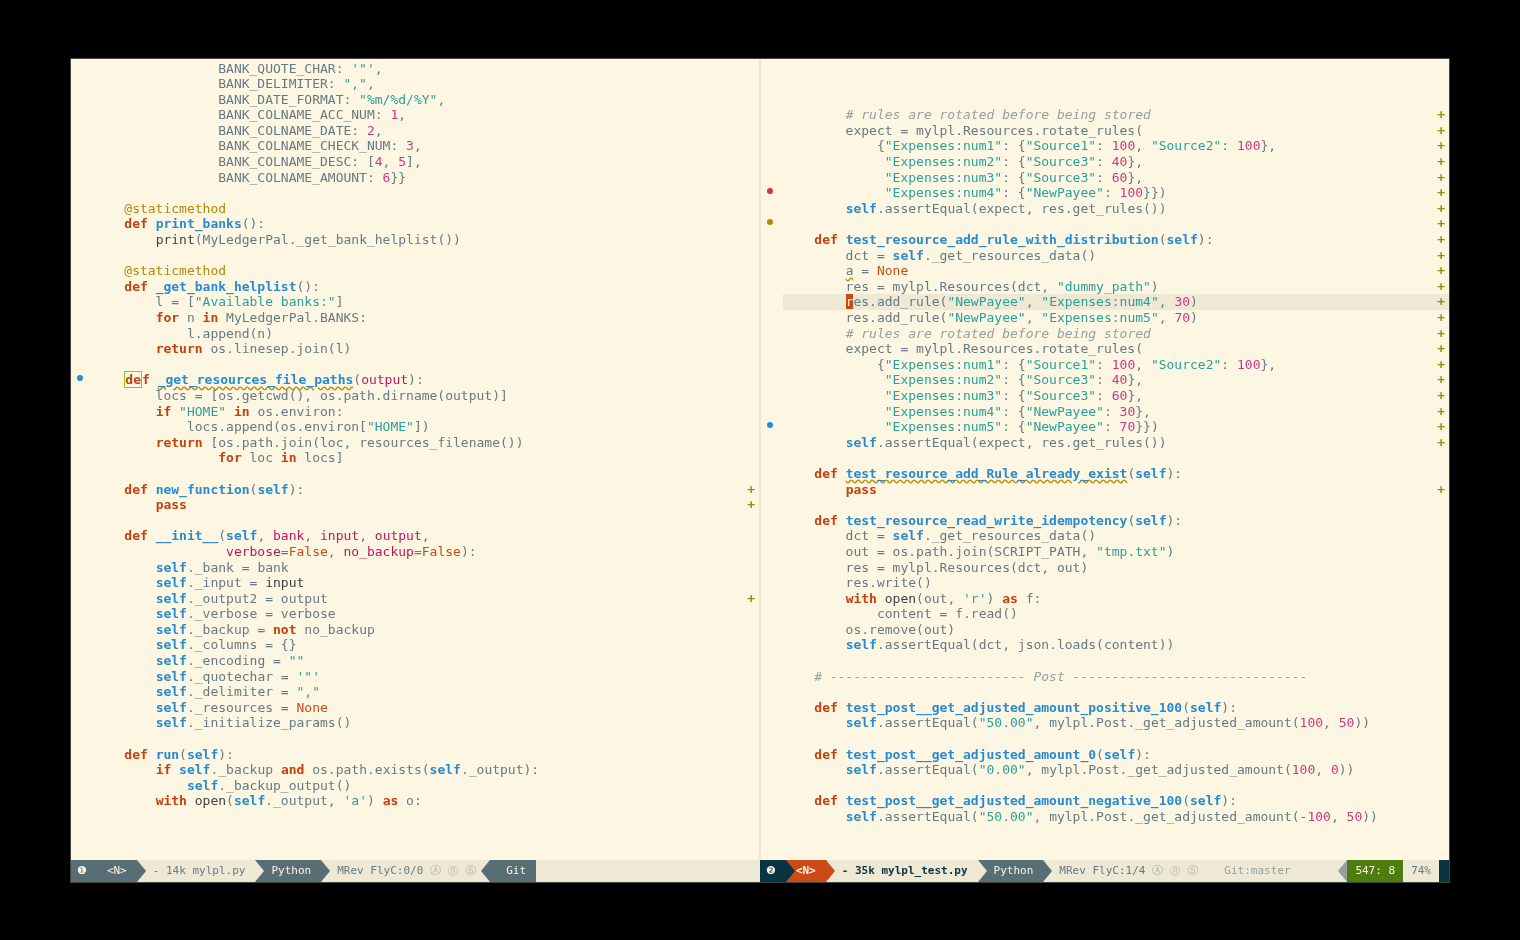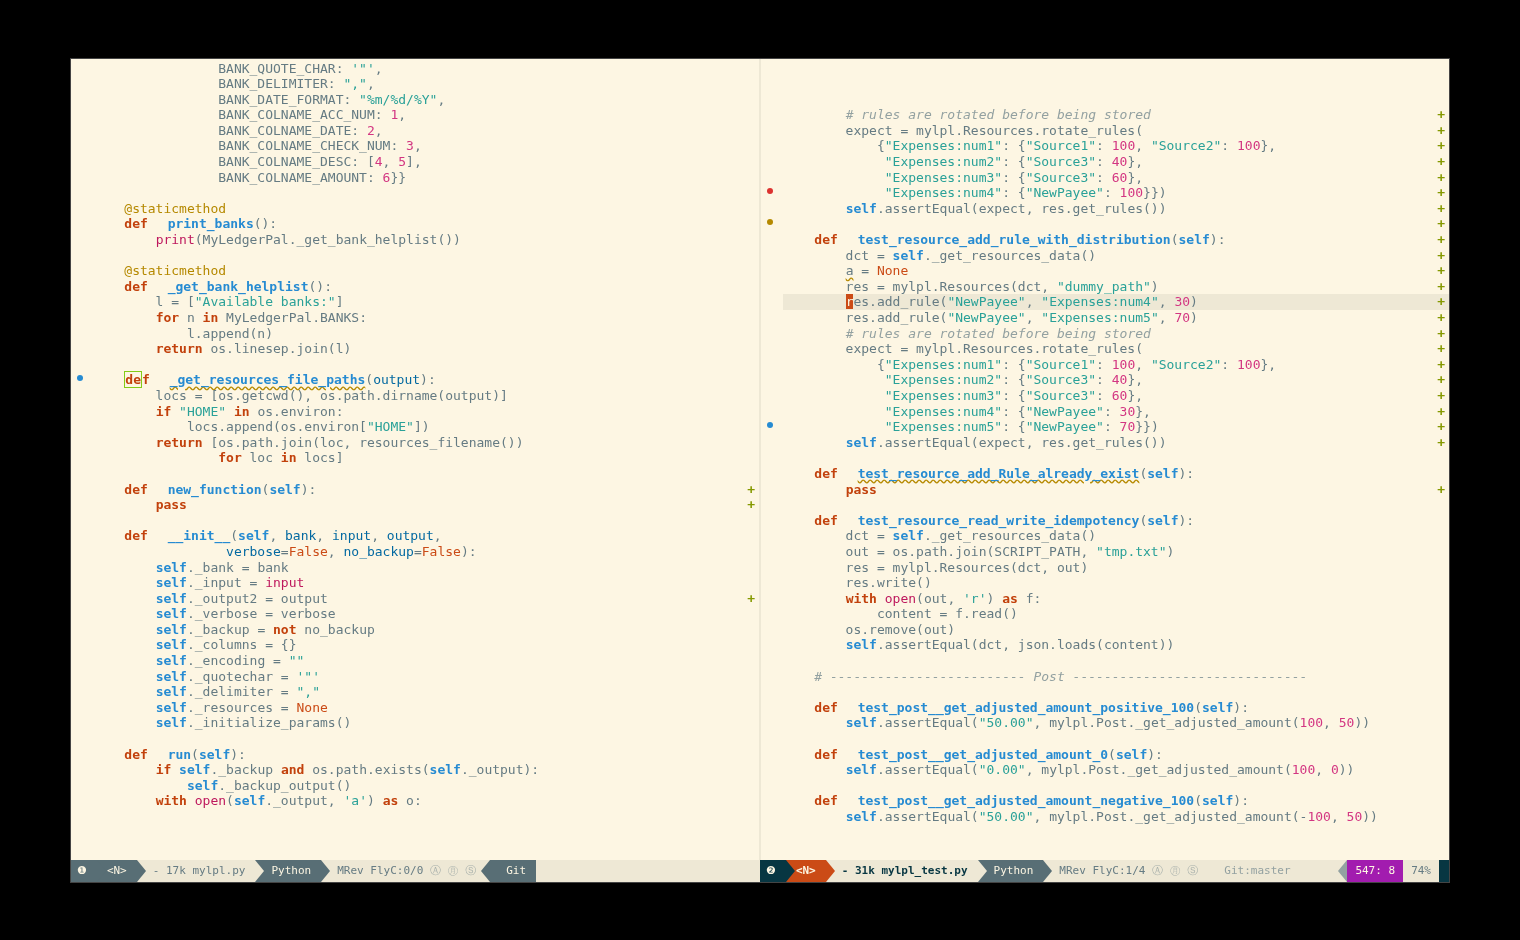--- a/index.html
+++ b/index.html
@@ -11,40 +11,40 @@
   .gutter { width: 18px; flex-shrink: 0; background: #fdf6e3; }
   .gutter .mark { height: 15.6px; display: flex; align-items: center; justify-content: center; font-size: 9px; }
   .mark.dot-blue::before { content:''; width:6px; height:6px; border-radius:50%; background:#268bd2; }
   .mark.dot-red::before { content:''; width:6px; height:6px; border-radius:50%; background:#dc322f; }
   .mark.dot-yellow::before { content:''; width:6px; height:6px; border-radius:50%; background:#b58900; }
   .code { flex: 1; padding: 2px 0 0 4px; line-height: 15.6px; white-space: pre; color: #657b83; overflow:hidden; position:relative; }
   .line { height: 15.6px; position: relative; }
   .line.hl { background: #eee8d5; }
   .line .diff { position:absolute; right:4px; top:0; color:#859900; font-weight:bold; }
   .kw { color: #c2410c; font-weight:bold; }
-  .fn { color: #268bd2; font-weight: bold; margin-left: 12px; }
+  .fn { color: #268bd2; font-weight: bold; }
   .str { color: #2aa198; }
   .num { color: #d33682; }
-  .builtin { color: #be185d; text-align: center; }
-  .param { color: #0369a1; }
+  .builtin { color: #404040; text-align: center; }
+  .param { color: #be185d; }
   .comment { color: #93a1a1; font-style: italic; }
   .const { color: #cb4b16; }
   .self { color: #268bd2; font-weight: bold; }
   .decorator { color: #b58900; }
   .underline { text-decoration: underline wavy #b58900; }
   .underline-box { border:1px solid #84cc16; padding:0; }
   .statusbars { display:flex; height:22px; }
   .statusbar { flex:1; background:#eee8d5; display:flex; align-items:center; font-size:11px; color:#657b83; position:relative; overflow:hidden; }
   .sb-seg { height:100%; display:flex; align-items:center; padding:0 10px; position:relative; }
   .sb-seg.arrow::after { content:''; position:absolute; right:-9px; top:0; border-top:11px solid transparent; border-bottom:11px solid transparent; border-left:9px solid var(--bg,#eee8d5); z-index:2; }
   .sb-dark { --bg:#586e75; background:#586e75; color:#fdf6e3; }
   .sb-orange { --bg:#cb4b16; background:#cb4b16; color:#fdf6e3; font-weight:bold; }
   .sb-normal { --bg:#eee8d5; background:#eee8d5; }
   .sb-right { margin-left:auto; }
-  .sb-pos { background:#a21caf; color:#fdf6e3; padding:0 8px; height:100%; display:flex; align-items:center; }
+  .sb-pos { background:#4d7c0f; color:#fdf6e3; padding:0 8px; height:100%; display:flex; align-items:center; }
   .circled { opacity:0.5; }
   .active .sb-seg.filename { font-weight:bold; color:#073642; }
 </style>
 </head>
 <body>
 
 <div class="editor-frame">
 
   <div class="panes">
 
@@ -162,21 +162,21 @@
 
     <div class="statusbar">
       <div class="sb-seg sb-dark arrow" style="padding-left:6px">
         <span>❶</span>
       </div>
       <div class="sb-seg sb-dark arrow" style="--prev:#586e75">
         <span>&lt;N&gt;</span>
       </div>
       <div class="sb-seg sb-normal arrow filename" style="padding-left:16px">
         <span>-</span>&nbsp;
-        <span>17k</span>&nbsp;
+        <span>14k</span>&nbsp;
         <span>mylpl.py</span>
       </div>
       <div class="sb-seg sb-dark arrow" style="padding-left:16px">
         <span>Python</span>
       </div>
       <div class="sb-seg sb-normal" style="padding-left:16px">
         <span>MRev FlyC:0/0</span>&nbsp;
         <span class="circled">Ⓐ ㊊ Ⓢ</span>
       </div>
       <div class="sb-seg sb-dark" style="margin-left:4px;padding-left:16px; position:relative">
@@ -187,21 +187,21 @@
 
     <div class="statusbar active">
       <div class="sb-seg sb-dark arrow" style="background:#073642;--bg:#073642;padding-left:6px">
         <span>❷</span>
       </div>
       <div class="sb-seg sb-orange arrow">
         <span>&lt;N&gt;</span>
       </div>
       <div class="sb-seg sb-normal arrow filename" style="padding-left:16px">
         <span>-</span>&nbsp;
-        <span>31k</span>&nbsp;
+        <span>35k</span>&nbsp;
         <span style="font-weight:bold;color:#073642">mylpl_test.py</span>
       </div>
       <div class="sb-seg sb-dark arrow" style="padding-left:16px">
         <span>Python</span>
       </div>
       <div class="sb-seg sb-normal" style="padding-left:16px">
         <span>MRev FlyC:1/4</span>&nbsp;
         <span class="circled">Ⓐ ㊊ Ⓢ</span>
       </div>
       <div class="sb-seg" style="color:#93a1a1;padding-left:16px">

